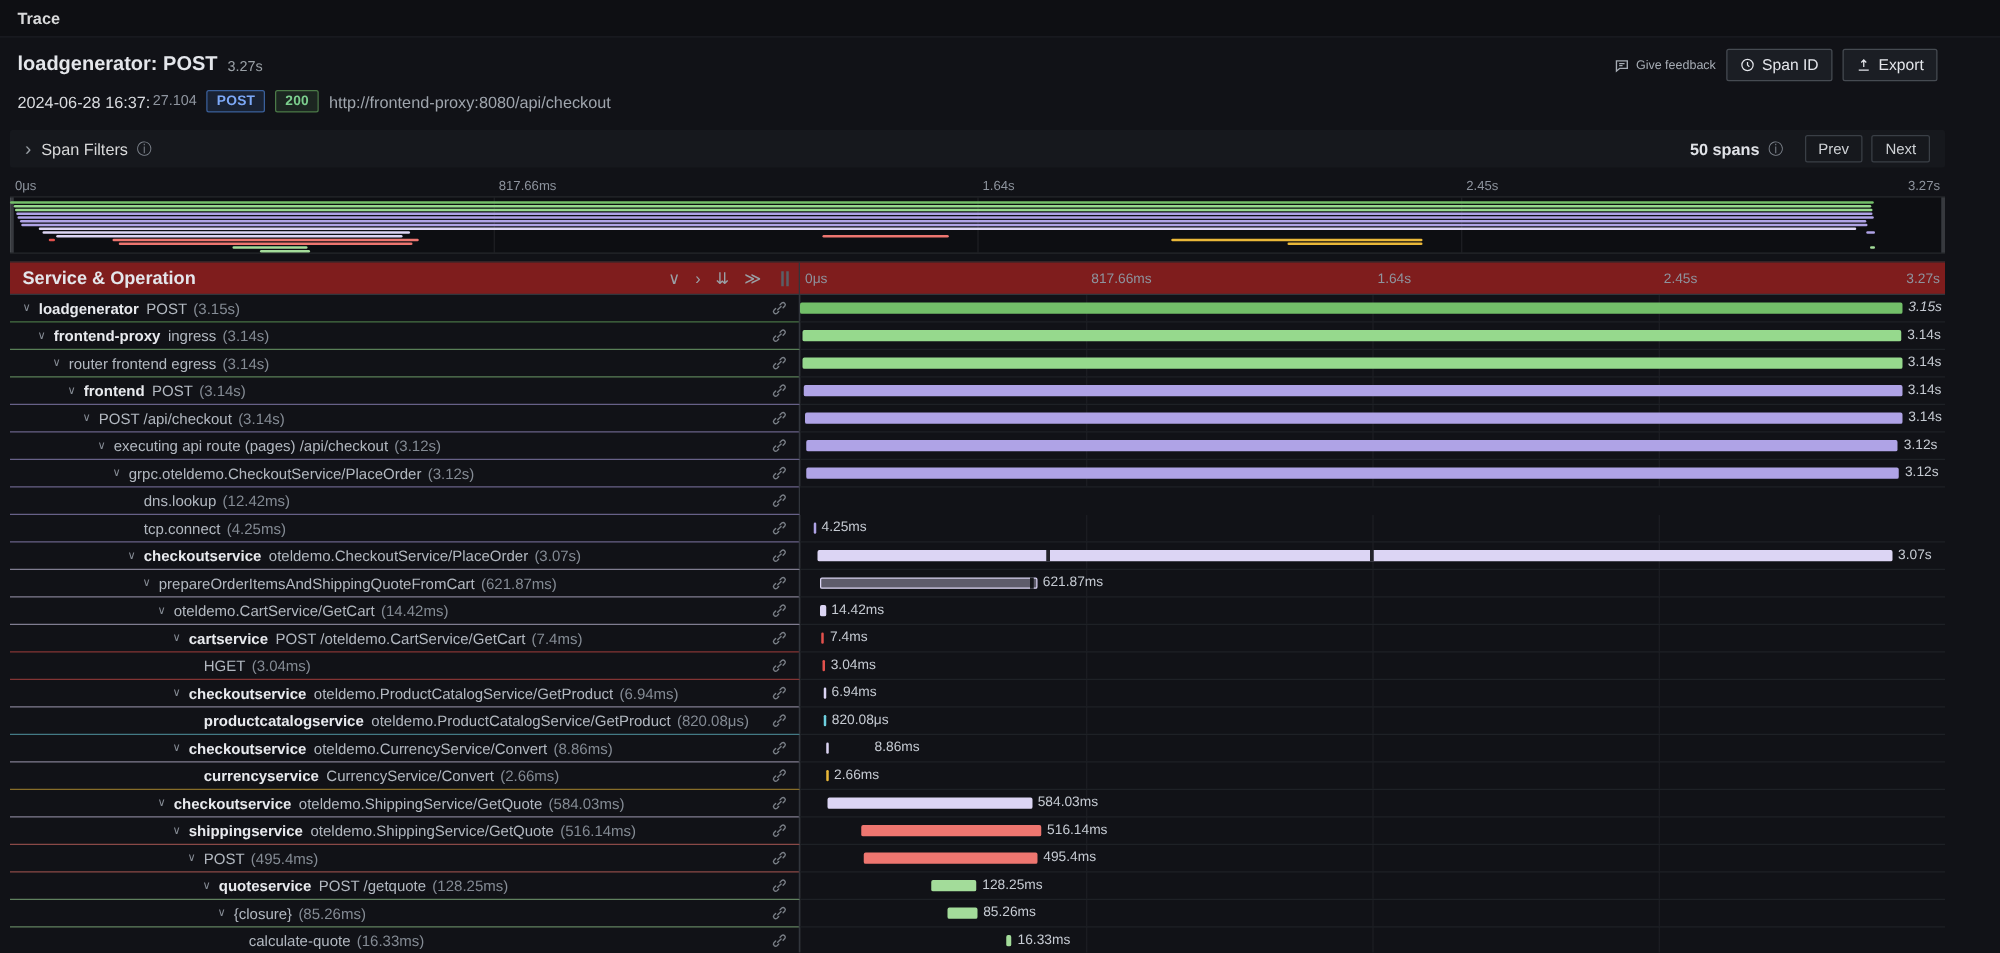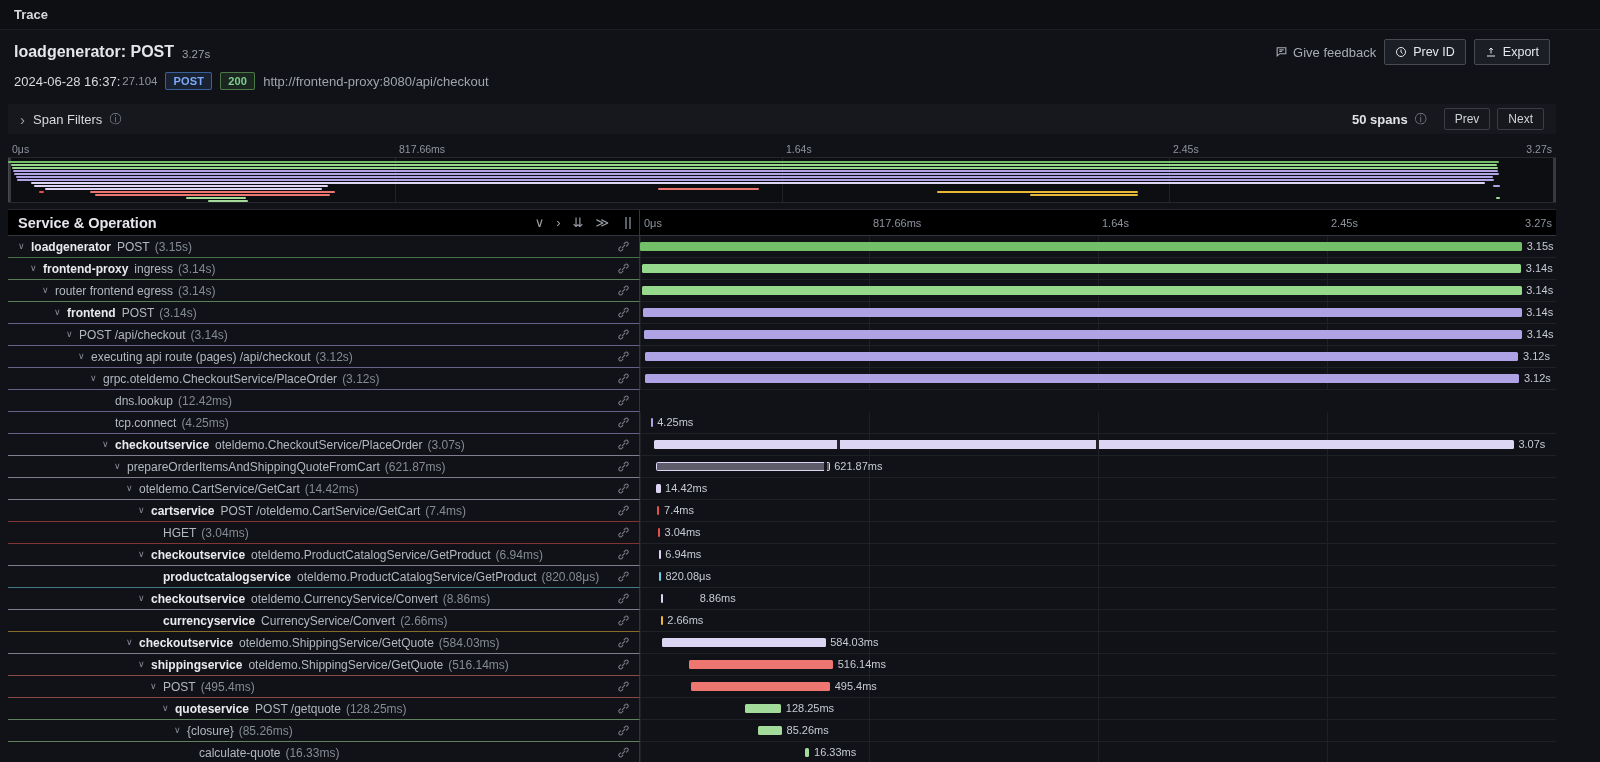--- a/index.html
+++ b/index.html
@@ -16,21 +16,21 @@
     background:#0e0f13; border-bottom:1px solid #1c1e24;
   }
   .shell{ padding:0 44px 0 8px; }
 
   
   .trace-header{ padding:9px 6px 4px 6px; }
   .title-row{ display:flex; align-items:center; }
   .trace-title{ font-size:16px; font-weight:700; color:#e4e6eb; }
   .trace-total{ font-size:11.5px; color:#9aa0a6; margin-left:8px; margin-top:3px; }
   .header-actions{ margin-left:auto; display:flex; align-items:center; gap:8px; }
-  .feedback-link{ display:flex; gap:5px; color:#a7adb5; font-size:13px; cursor:pointer; }
+  .feedback-link{ display:flex; align-items:center; gap:5px; color:#a7adb5; font-size:10px; cursor:pointer; }
   .btn{
     display:flex; align-items:center; gap:6px;
     background:#1b1e24; border:1px solid #464b52; border-radius:2px;
     color:#e4e6eb; font-size:12.5px; font-weight:500;
     height:26px; padding:0 10px; cursor:pointer;
   }
   .meta-row{ display:flex; align-items:center; gap:8px; margin-top:7px; padding-bottom:4px; }
   .ts-main{ font-size:13px; color:#d8dade; font-weight:500; }
   .ts-frac{ font-size:11.5px; color:#8e949e; margin-left:-6px; }
   .badge{ font-size:11px; font-weight:700; padding:2px 7px; border-radius:2px; letter-spacing:.2px; }
@@ -65,21 +65,21 @@
     background-image:linear-gradient(90deg, rgba(210,215,224,0.10) 0 1px, transparent 1px 100%);
     background-size:25% 100%;
     cursor:col-resize;
   }
   .mm-seg{ position:absolute; height:2px; border-radius:1px; }
   .mm-handle{ position:absolute; top:0; bottom:0; width:3px; background:rgba(206,212,218,0.22); }
   .mm-handle.left{ left:0; } .mm-handle.right{ right:0; }
 
   
   .view-header{ display:flex; height:27px; margin-top:6px;
-    background:#000000; border-top:1px solid #26282d; border-bottom:1px solid #31353c; }
+    background:#7f1d1d; border-top:1px solid #26282d; border-bottom:1px solid #31353c; }
   .vh-left{ width:632px; display:flex; align-items:center; padding:0 8px 0 10px;
     border-right:1px solid #31353c; }
   .vh-title{ font-size:14.5px; font-weight:700; color:#e4e6eb; }
   .vh-icons{ margin-left:auto; display:flex; align-items:center; gap:12px; color:#9aa0a6; font-size:13px; }
   .vh-icons span{ cursor:pointer; line-height:1; }
   .grip{ display:flex; gap:2px; margin-left:4px; cursor:col-resize; }
   .grip i{ display:block; width:2px; height:12px; background:#5a5f67; }
   .vh-right{ flex:1; position:relative; }
   .vh-right .tick{ top:7px; font-size:11px; }
 
@@ -134,21 +134,21 @@
           </span>
           <span>Give feedback</span>
         </span>
         <button class="btn">
           <span>
             <svg width="12" height="12" viewBox="0 0 24 24" fill="none" stroke="#e4e6eb" stroke-width="2">
               <circle cx="12" cy="12" r="9"></circle>
                 <path d="M12 7v5l3 3"></path>
             </svg>
           </span>
-          <span>Prev ID</span>
+          <span>Span ID</span>
         </button>
         <button class="btn">
           <span>
             <svg width="12" height="12" viewBox="0 0 24 24" fill="none" stroke="#e4e6eb" stroke-width="2">
               <path d="M12 15V4M8 8l4-4 4 4"></path>
                 <path d="M4 20h16"></path>
             </svg>
           </span>
           <span>Export</span>
         </button>
@@ -243,21 +243,21 @@
       <span class="link-icon">
         <svg width="13" height="13" viewBox="0 0 24 24" fill="none" stroke="#8b9199" stroke-width="2" stroke-linecap="round">
           <path d="M9.5 14.5l5-5"></path>
           <path d="M13 7l2.5-2.5a3.2 3.2 0 0 1 4.5 4.5L17.5 11.5"></path>
           <path d="M11 17l-2.5 2.5a3.2 3.2 0 0 1-4.5-4.5L6.5 12.5"></path>
         </svg>
       </span>
     </div>
     <div class="row-right">
       <div class="bar" style="left: 0%; width: 96.3%; background: rgb(115, 191, 105);"></div>
-      <span class="bar-label" style="left: 96.8%;">3.15s</span>
+      <span class="bar-label" style="left: 96.8%; font-style: italic;">3.15s</span>
     </div>
   </div>
         <div class="row">
     <div class="row-left" style="border-bottom-color: rgba(150, 217, 141, 0.55);">
       <span class="indent" style="width: 12px;"></span>
       <span class="chevron">∨</span>
       <span class="svc">frontend-proxy</span>
       <span class="op">ingress</span>
       <span class="dur">(3.14s)</span>
       <span class="link-icon">

